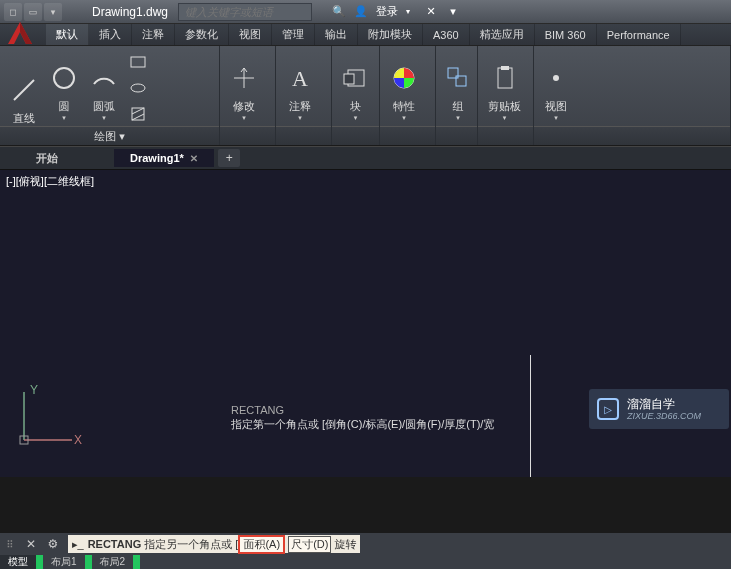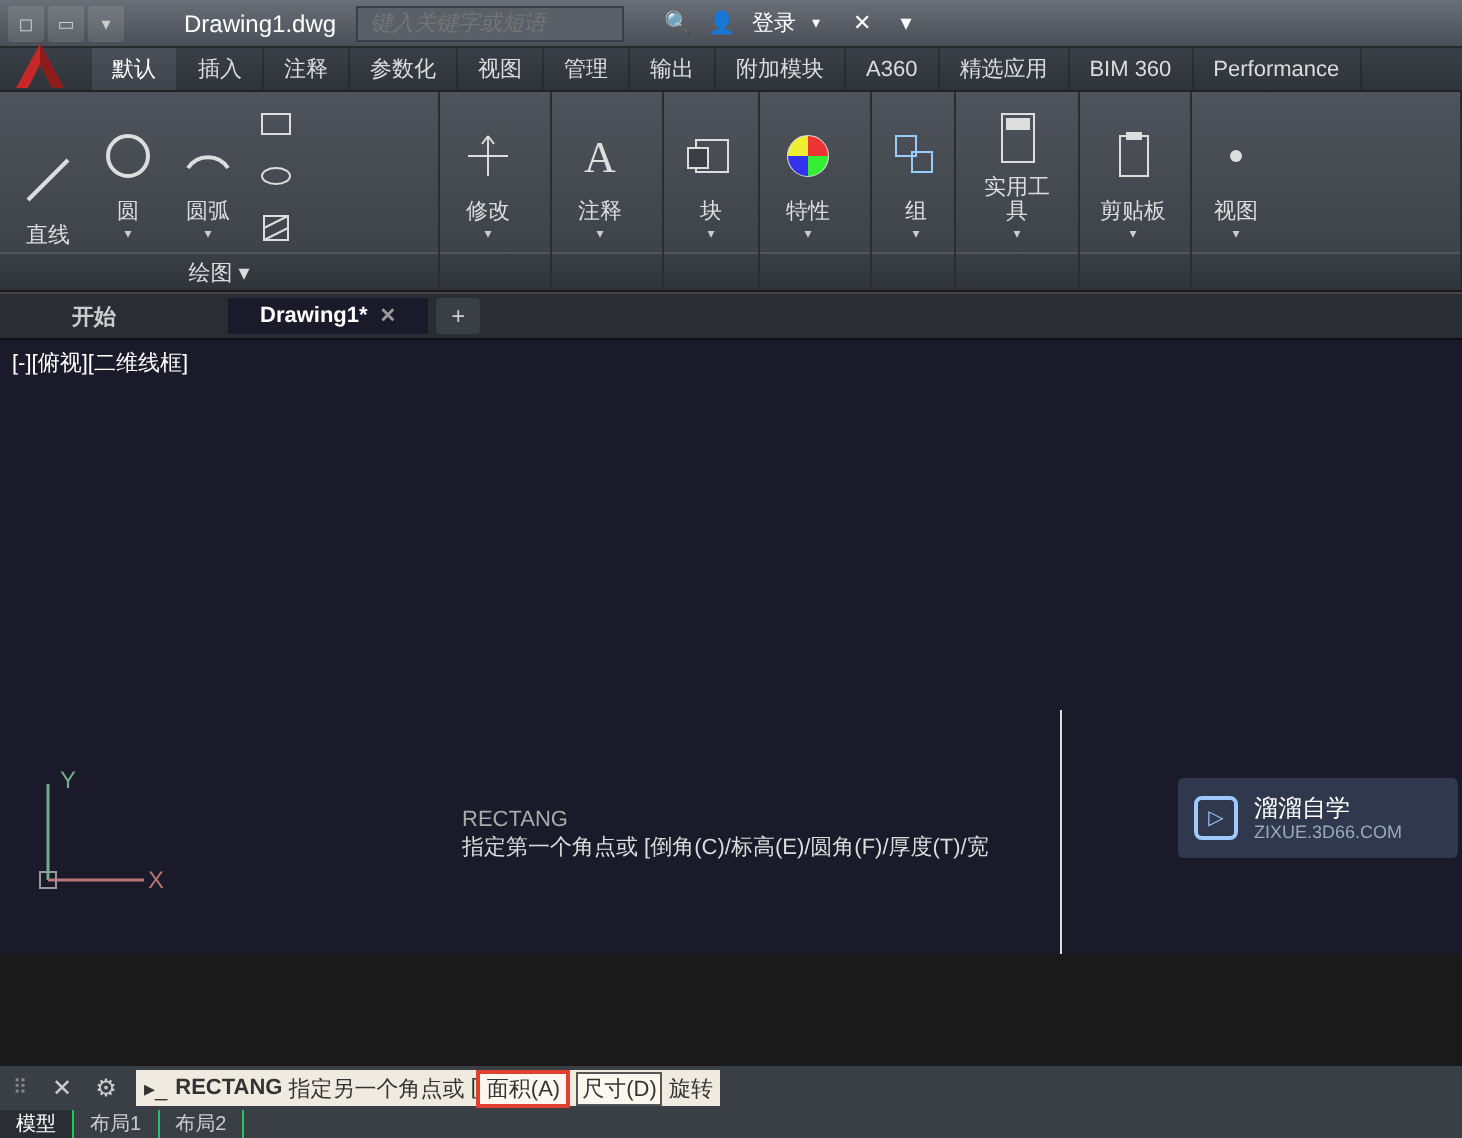--- a/index.html
+++ b/index.html
@@ -54,27 +54,27 @@
     
     .cmdline { position: absolute; bottom: 14px; left: 0; right: 0; height: 22px; display: flex; align-items: center; background: #3a3e45; }
     .cmd-grips { width: 20px; display: flex; align-items: center; justify-content: center; color: #888; font-size: 10px; }
     .cmd-ico { width: 18px; height: 18px; margin: 0 2px; display: flex; align-items: center; justify-content: center; }
     .cmd-input { flex: 0 0 auto; background: #f0ebe0; color: #333; font-size: 11px; padding: 2px 4px; height: 18px; display: flex; align-items: center; margin-left: 4px; }
     .cmd-cmd { font-weight: bold; }
     .cmd-opt { border: 1px solid #555; padding: 0 2px; background: #fdf8ef; }
     .cmd-opt.highlight { border: 2px solid #e04030; padding: 0 3px; }
     
     .status { position: absolute; bottom: 0; left: 0; right: 0; height: 14px; background: #3a3e45; display: flex; align-items: center; font-size: 10px; color: #ccc; }
-    .status-tab { padding: 0 8px; border-right: 1px solid #22c55e; }
+    .status-tab { padding: 0 8px; border-right: 7px solid #22c55e; }
     .status-tab.active { color: #fff; background: #2a2e34; }
     
     .watermark { position: absolute; right: 2px; bottom: 48px; width: 140px; height: 40px; background: rgba(50,60,80,0.9); border-radius: 3px; display: flex; align-items: center; gap: 8px; padding: 0 8px; }
     .wm-play { width: 22px; height: 22px; border: 2px solid #9ecaff; border-radius: 4px; display: flex; align-items: center; justify-content: center; color: #9ecaff; font-size: 10px; }
     .wm-text { color: #fff; font-size: 12px; line-height: 13px; }
-    .wm-sub { color: #9ab; font-size: 9px; }
+    .wm-sub { color: #9ab; font-size: 9px; font-style: italic; }
     
     .drop-indicator::after { content: "▾"; font-size: 7px; color: #ccc; display: block; text-align: center; }
   </style>
 </head>
 <body>
 
 <div class="titlebar">
   <div class="qat">
     <span class="qat-btn">◻</span>
     <span class="qat-btn">▭</span>
@@ -234,34 +234,20 @@
               <rect x="2" y="2" width="10" height="10" stroke="#9cf" fill="none"></rect>
               <rect x="10" y="10" width="10" height="10" stroke="#9cf" fill="none"></rect>
             </svg>
           </div>
           <div class="big-btn-label drop-indicator">组</div>
         </div>
       </div>
     <div class="panel-title"></div>
   </div>
 
-  <div class="panel" style="width:62px">
-    <div class="panel-body">
-        <div class="big-btn">
-          <div class="big-btn-icon">
-            <svg width="24" height="28">
-              <rect x="4" y="2" width="16" height="24" stroke="#ddd" fill="none"></rect>
-              <rect x="6" y="4" width="12" height="6" fill="#ddd"></rect>
-            </svg>
-          </div>
-          <div class="big-btn-label drop-indicator">实用工具</div>
-        </div>
-      </div>
-    <div class="panel-title"></div>
-  </div>
 
   <div class="panel" style="width:56px">
     <div class="panel-body">
         <div class="big-btn">
           <div class="big-btn-icon">
             <svg width="24" height="28">
               <rect x="5" y="4" width="14" height="20" stroke="#ddd" fill="none"></rect>
               <rect x="8" y="2" width="8" height="4" fill="#ddd"></rect>
             </svg>
           </div>

